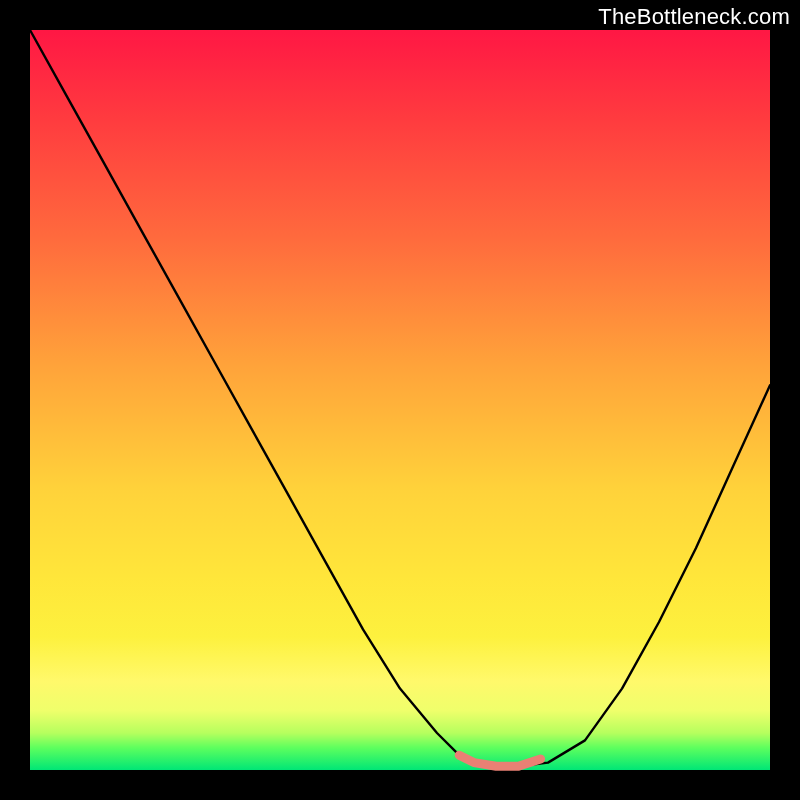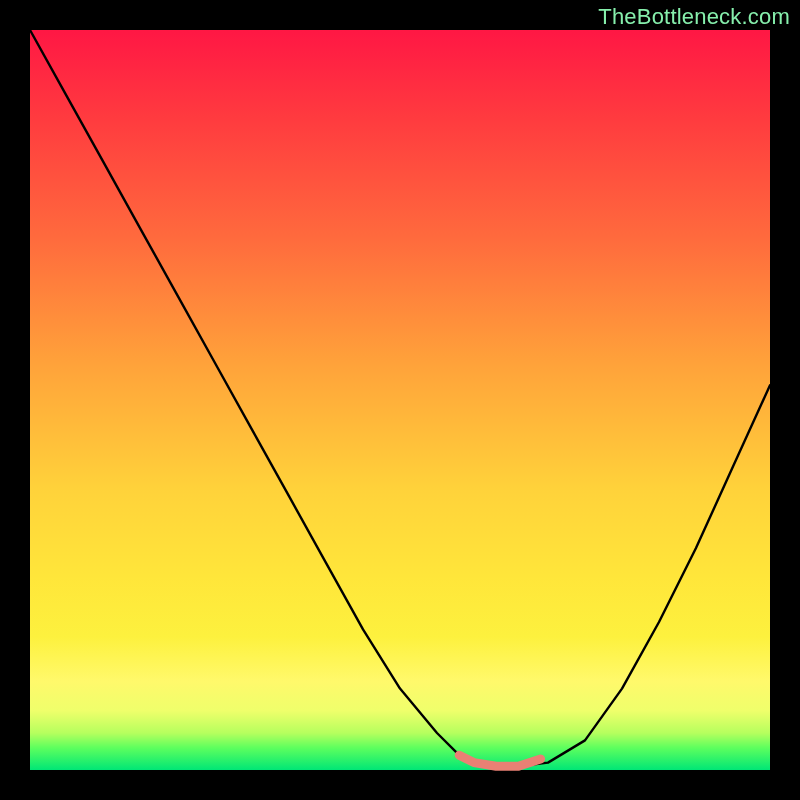--- a/index.html
+++ b/index.html
@@ -37,21 +37,21 @@
       #efff6b 92%,
       #b6ff5e 95%,
       #5dff5e 97%,
       #00e676 100%
     );
   }
   .watermark {
     position: absolute;
     top: 4px;
     right: 10px;
-    color: #86efac;
+    color: #ffffff;
     font-size: 22px;
     letter-spacing: 0.2px;
     user-select: none;
     text-align: right;
   }
   svg.curve {
     position: absolute;
     left: 0;
     top: 0;
     width: 740px;

